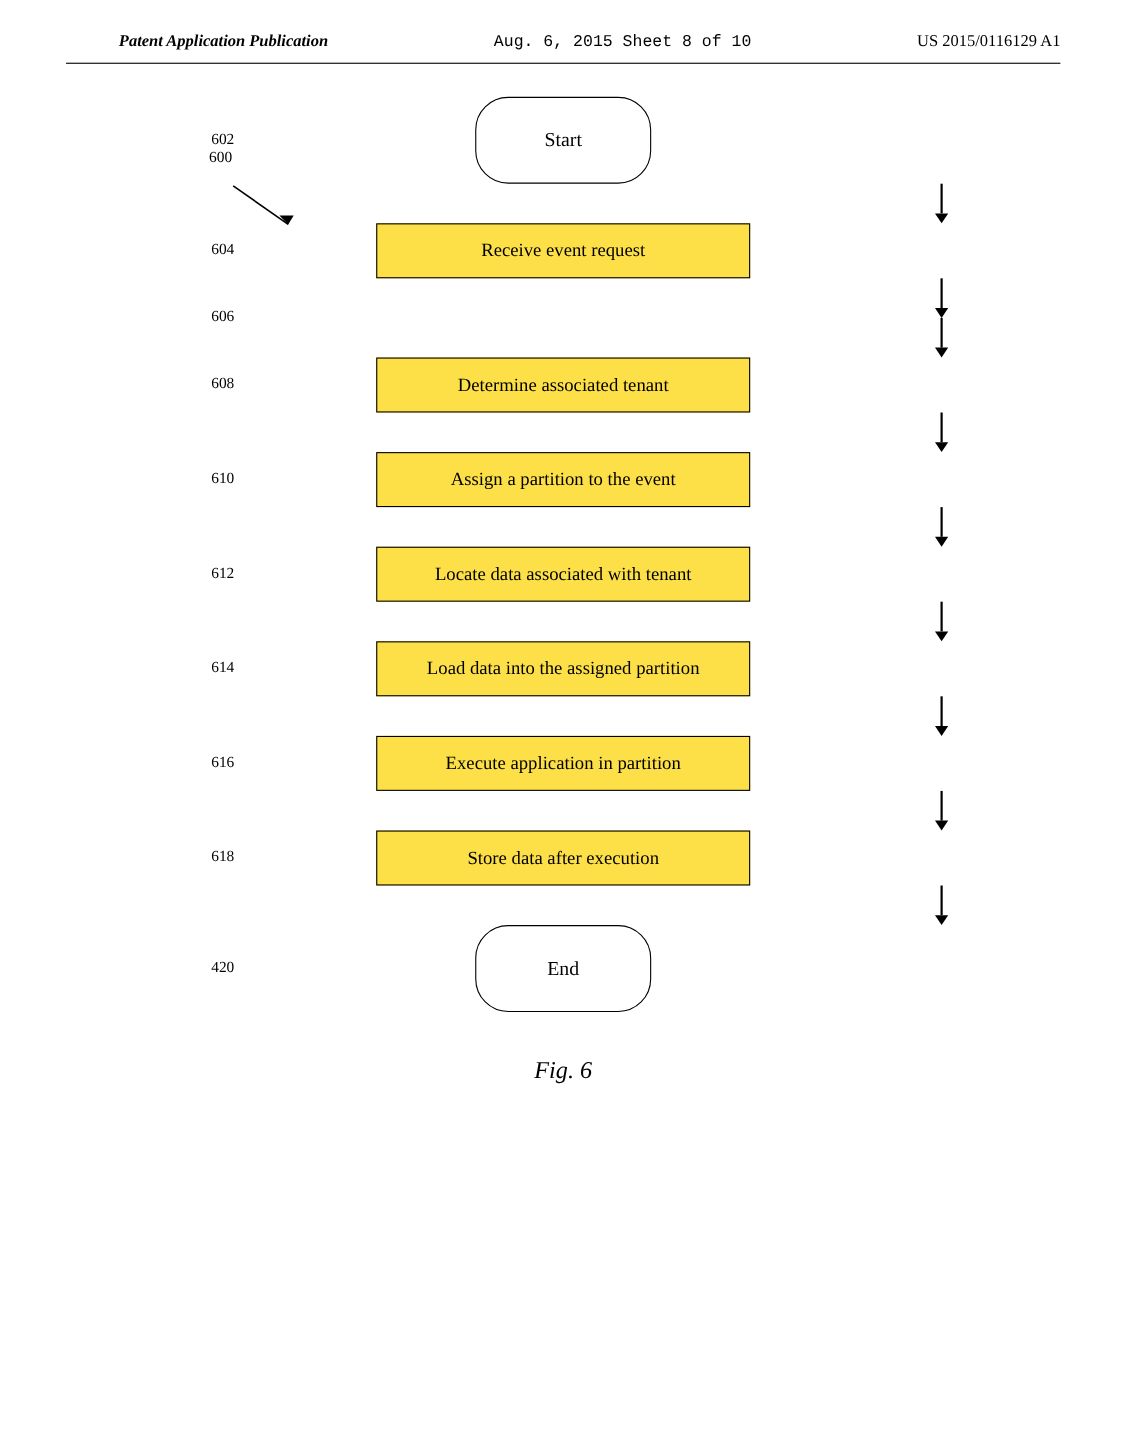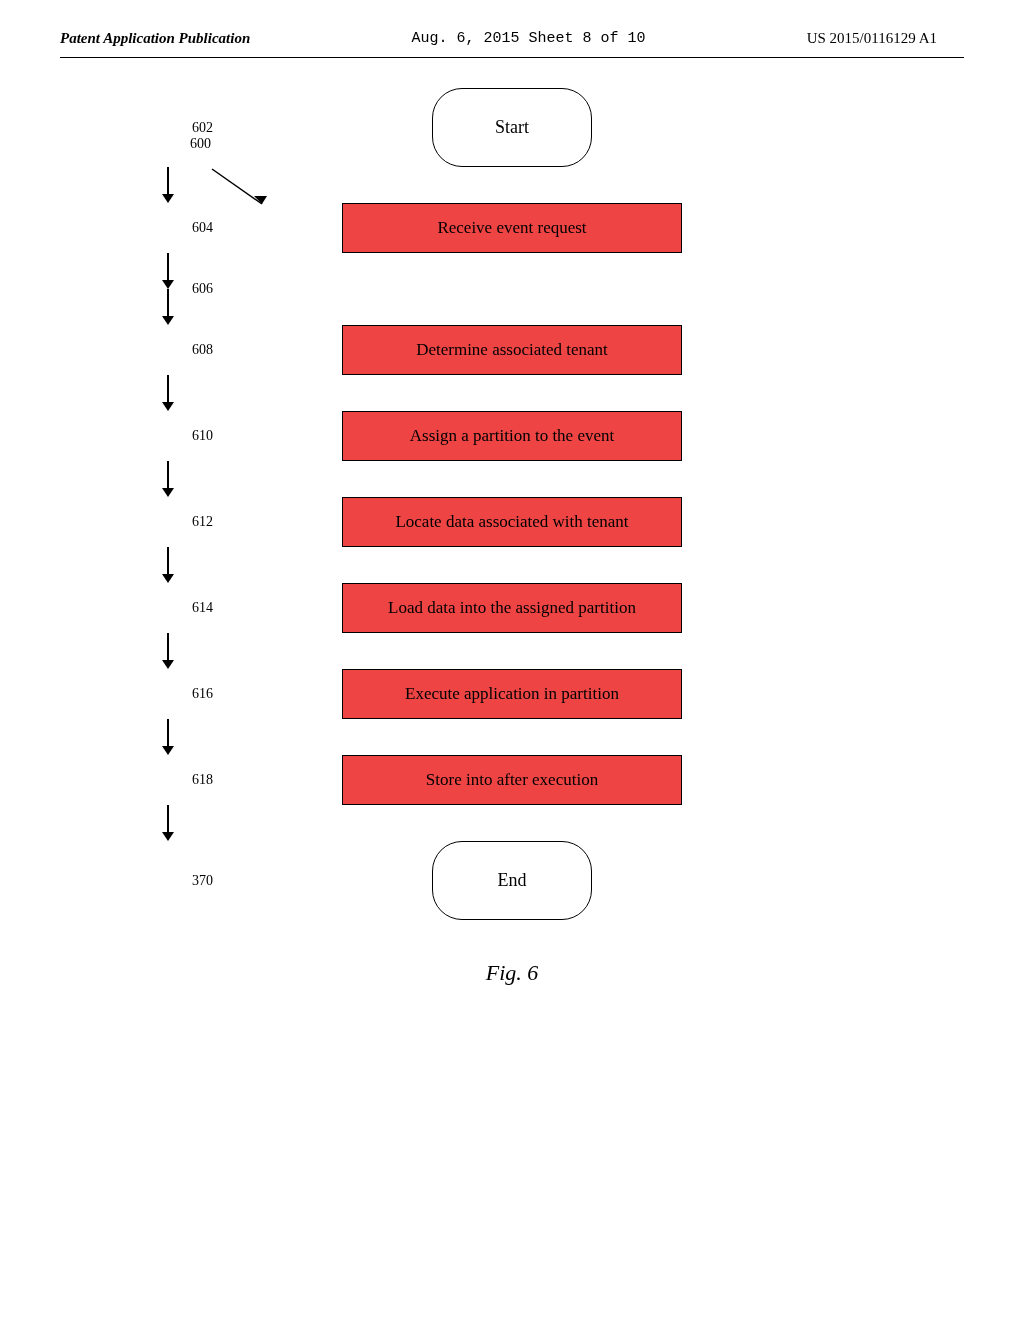--- a/index.html
+++ b/index.html
@@ -10,23 +10,24 @@
       font-family: 'Times New Roman', Times, serif;
       position: relative;
       overflow: hidden;
     }
 
     
     .header {
       display: flex;
       justify-content: space-between;
       align-items: flex-start;
-      padding: 30px 87px 10px 60px;
+      padding: 30px 60px 10px 60px;
       font-size: 15px;
       font-weight: bold;
+      margin-left: 48px;
     }
     .header-left {
       font-style: italic;
       font-weight: bold;
     }
     .header-center {
       font-weight: normal;
       font-family: Liberation Mono, monospace;
     }
     .header-right {
@@ -48,21 +49,21 @@
       margin-top: 30px;
       position: relative;
     }
 
     
     .flowchart {
       position: relative;
       width: 700px;
       display: flex;
       flex-direction: column;
-      align-items: flex-start;
+      align-items: flex-end;
     }
 
     
     .flow-step {
       position: relative;
       width: 100%;
       display: flex;
       align-items: center;
       justify-content: center;
       margin-bottom: 0;
@@ -85,21 +86,21 @@
       background: #fff;
       text-align: center;
       min-width: 160px;
     }
 
     
     .rect-box {
       border: 1.5px solid #000;
       padding: 14px 30px;
       font-size: 17px;
-      background: #ef4444;
+      background: #fde047;
       text-align: center;
       min-width: 340px;
       max-width: 380px;
     }
 
     
     .arrow {
       display: flex;
       flex-direction: column;
       align-items: center;
@@ -217,29 +218,29 @@
       <span class="step-label">616</span>
       <div class="rect-box">Execute application in partition</div>
     </div>
     <div class="arrow">
       <div class="arrow-line"></div>
       <div class="arrow-head"></div>
     </div>
 
     <div class="flow-step">
       <span class="step-label">618</span>
-      <div class="rect-box">Store into after execution</div>
-    </div>
-    <div class="arrow">
-      <div class="arrow-line"></div>
-      <div class="arrow-head"></div>
-    </div>
-
-    <div class="flow-step">
-      <span class="step-label">370</span>
+      <div class="rect-box">Store data after execution</div>
+    </div>
+    <div class="arrow">
+      <div class="arrow-line"></div>
+      <div class="arrow-head"></div>
+    </div>
+
+    <div class="flow-step">
+      <span class="step-label">420</span>
       <div class="pill-box">End</div>
     </div>
 
   </div>
 
   <div class="fig-caption">Fig. 6</div>
 
 </div>
 
 </body></html>

